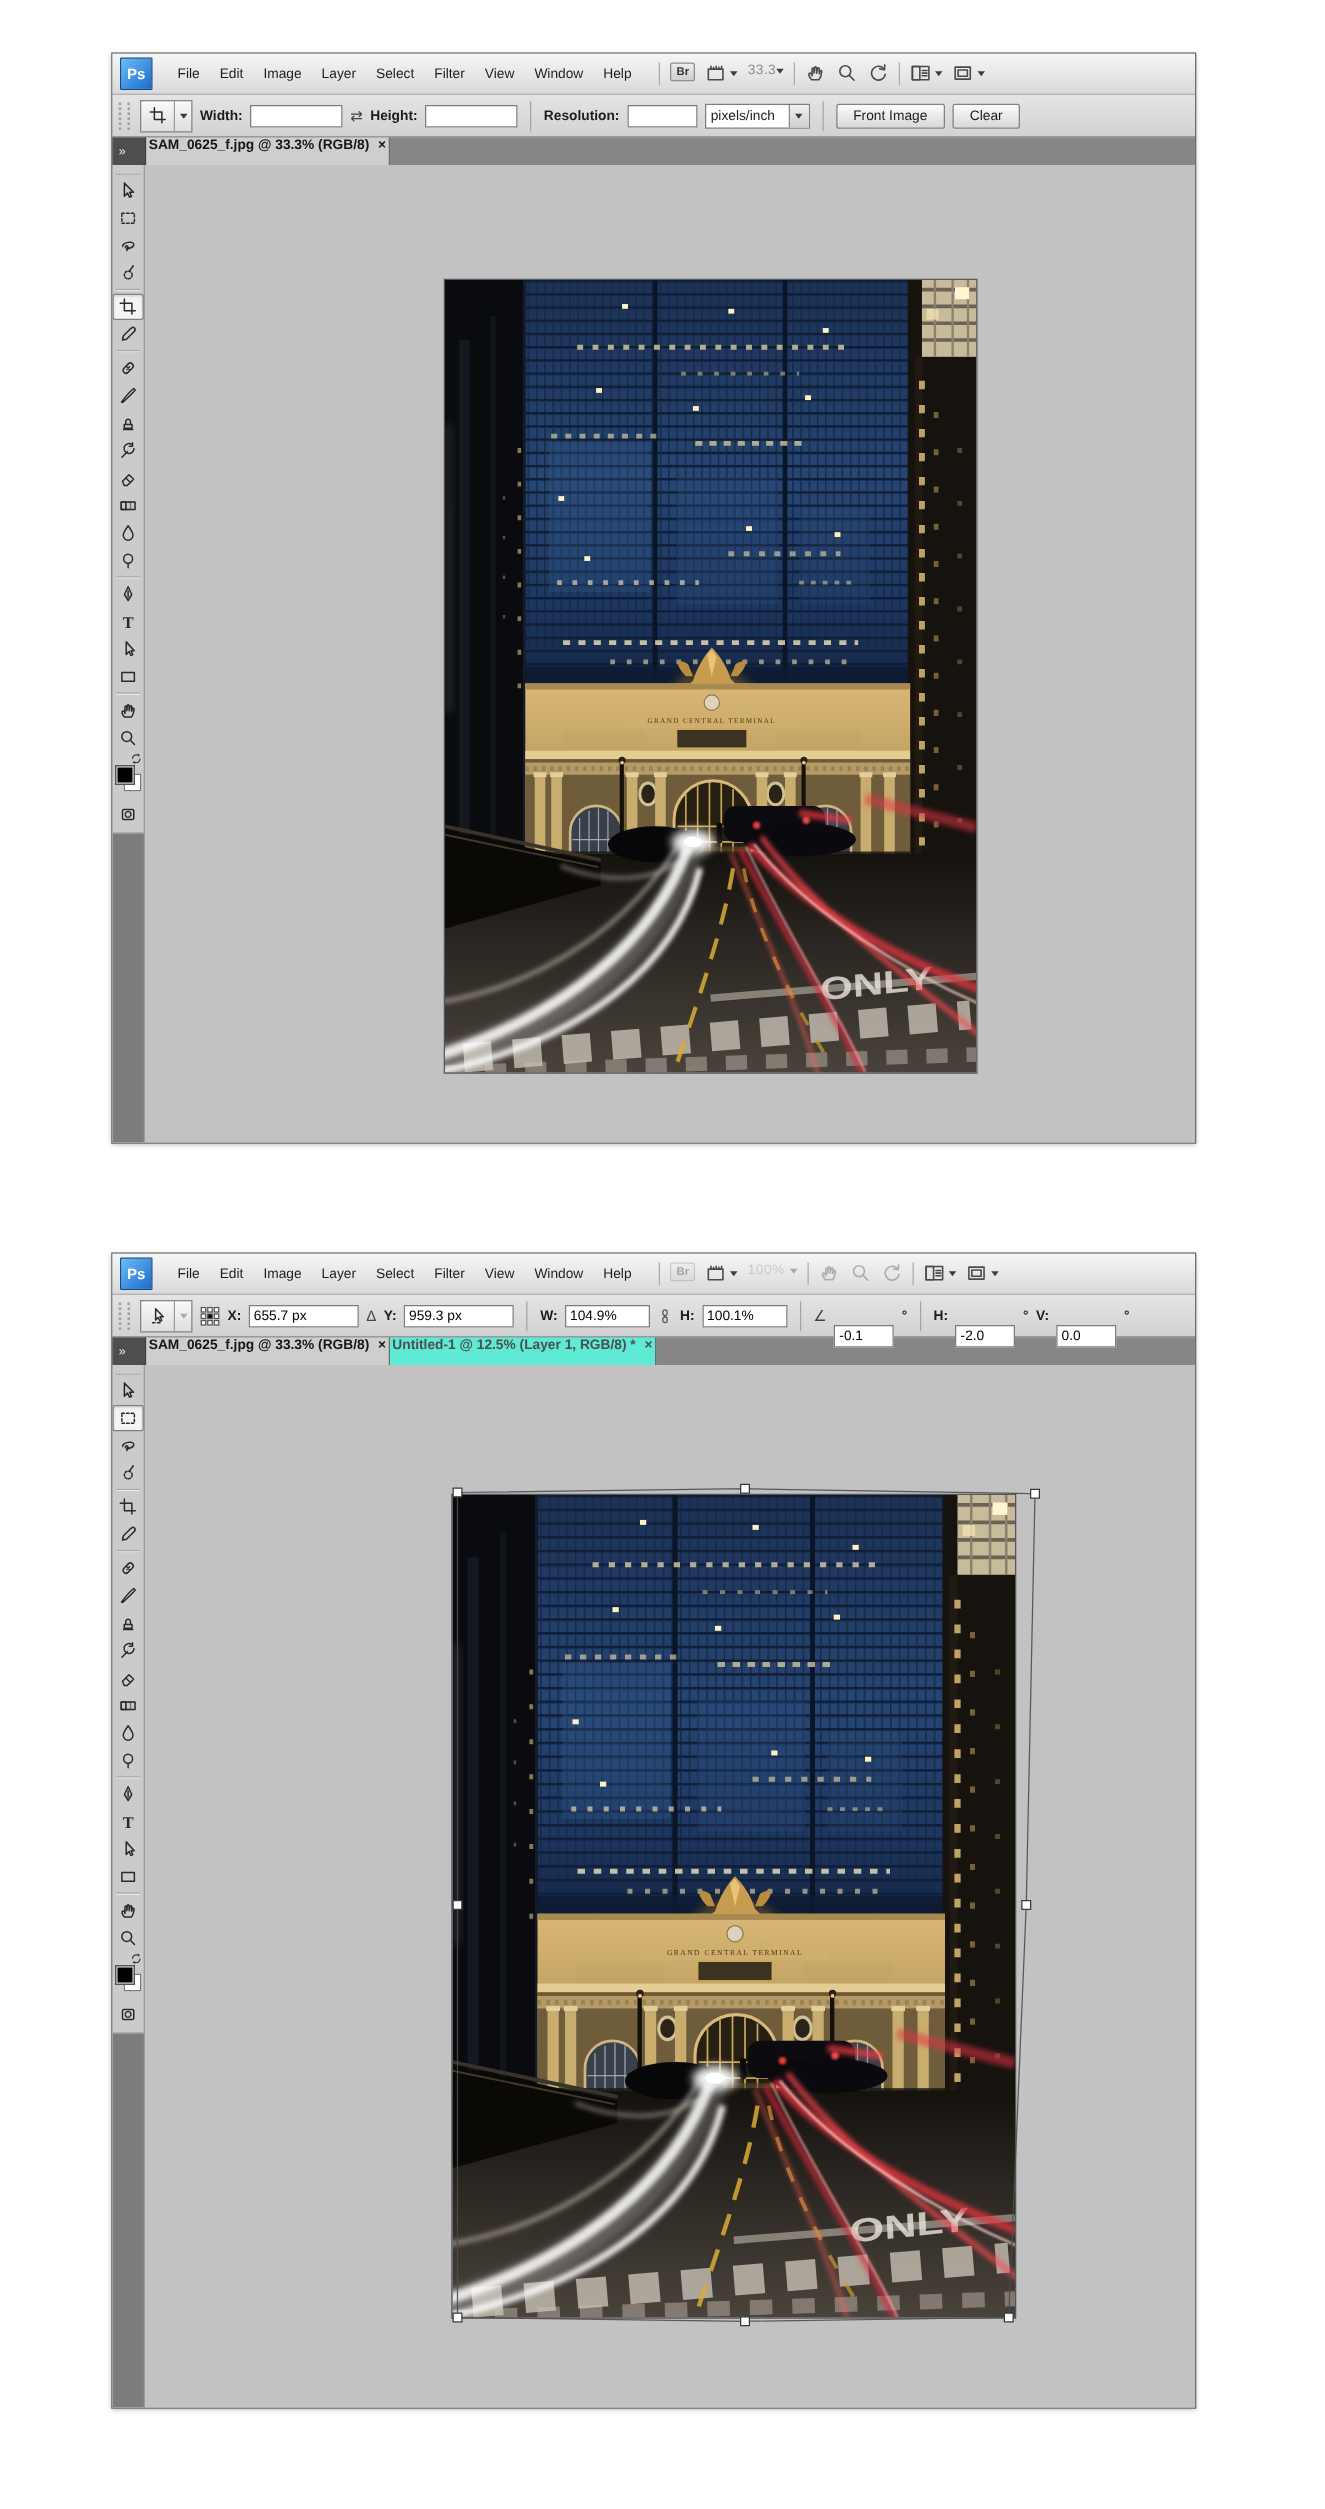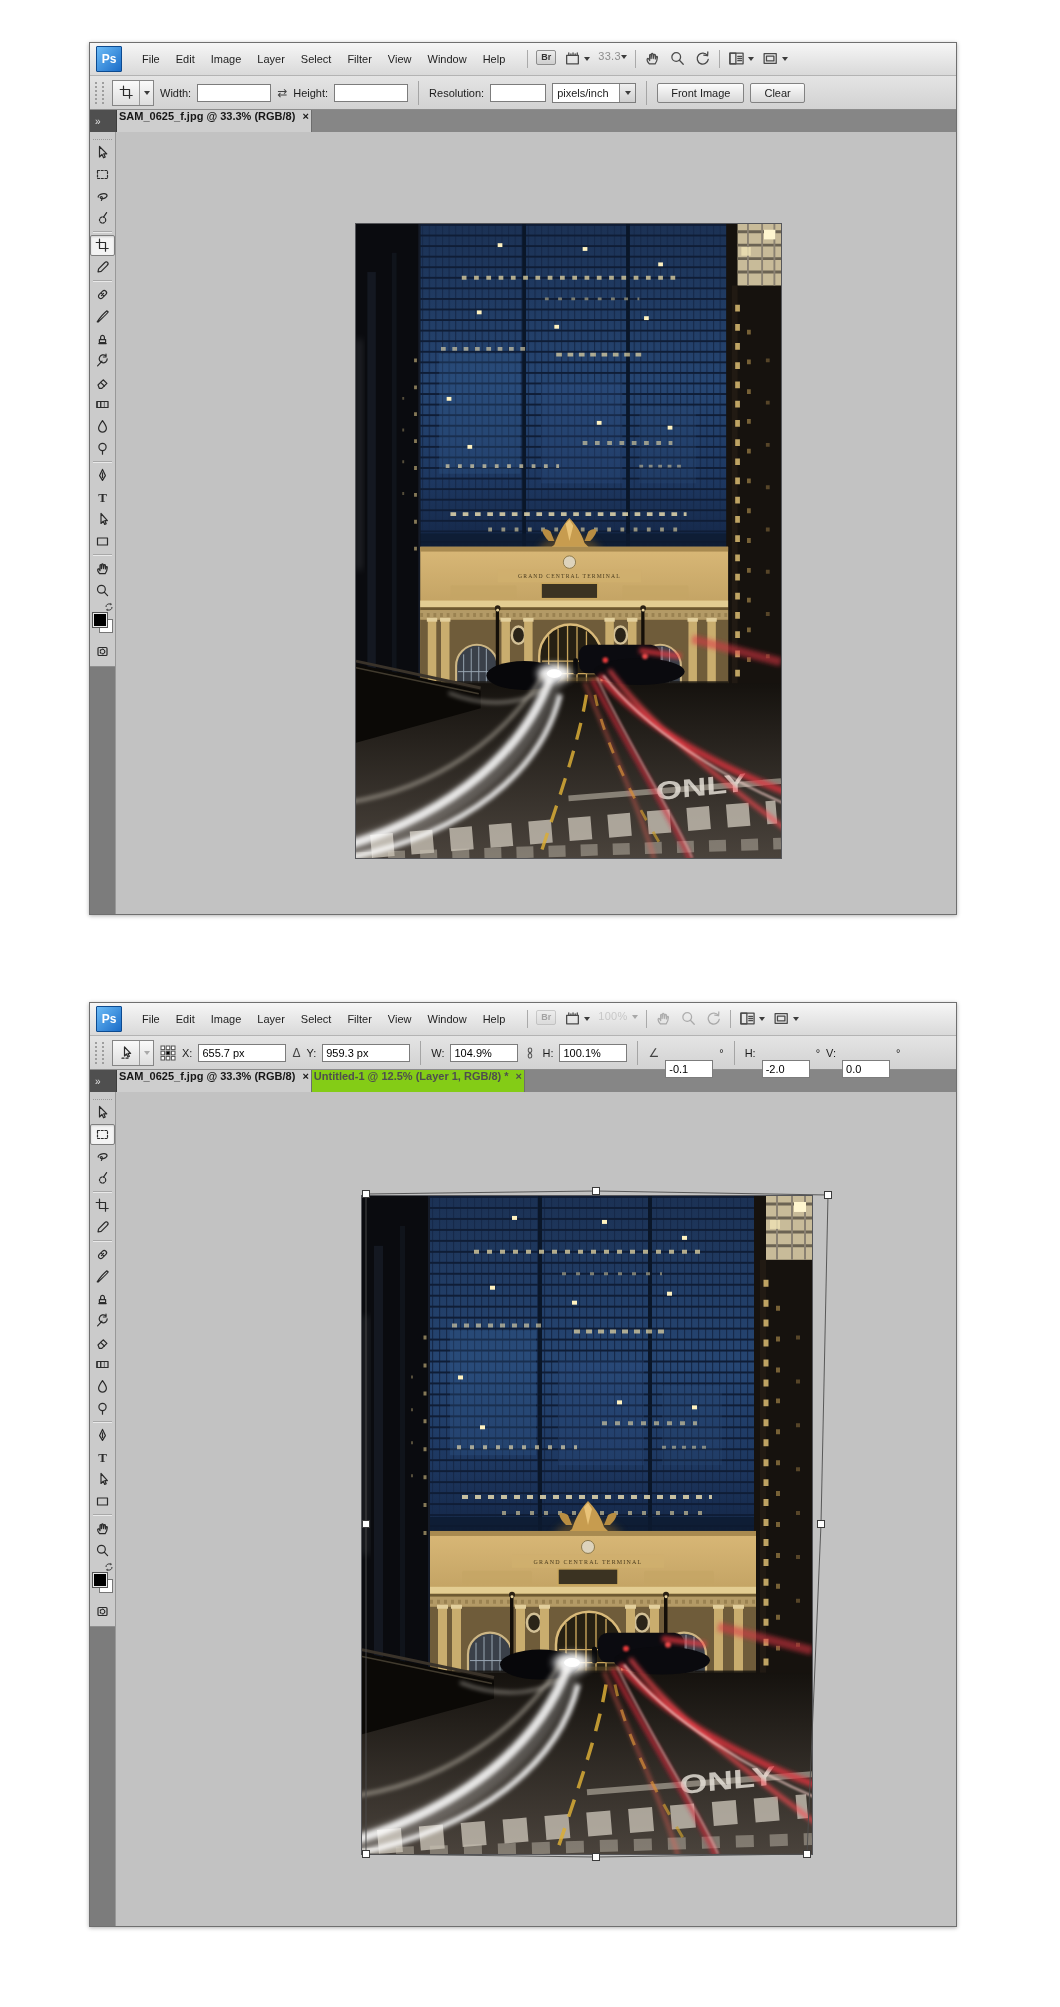--- a/index.html
+++ b/index.html
@@ -27,41 +27,41 @@
   .aicon path,.aicon rect,.aicon circle{stroke:#4a4a4a;stroke-width:1.2;fill:none;stroke-linecap:round;stroke-linejoin:round;}
   .dis{opacity:.38;}
 
   
   .optionsbar{height:33px;background:linear-gradient(#e4e4e4,#d2d2d2);border-bottom:1px solid #8c8c8c;
               display:flex;align-items:center;padding:0 5px;gap:6px;}
   .grip{width:5px;height:22px;border-left:2px dotted #9e9e9e;border-right:2px dotted #9e9e9e;margin-right:2px;}
   .toolpreset{display:flex;border:1px solid #858585;background:linear-gradient(#fafafa,#dedede);height:24px;align-items:center;}
   .toolpreset .tp-main{width:26px;display:flex;align-items:center;justify-content:center;border-right:1px solid #9a9a9a;height:100%;}
   .toolpreset .tp-arrow{width:13px;display:flex;align-items:center;justify-content:center;height:100%;}
-  .olabel{white-space:nowrap;color:#1c1c1c;}
+  .olabel{white-space:nowrap;color:#1c1c1c;font-weight:bold;}
   .fld{height:16px;border:1px solid #7c7c7c;background:#fff;font-family:"Liberation Sans",sans-serif;
        font-size:11px;padding:0 3px;box-sizing:content-box;}
   .w70{width:66px;} .w52{width:48px;} .w84{width:80px;} .w64{width:60px;} .w42{width:40px;margin-top:32px;}
   .uselect{display:flex;align-items:center;border:1px solid #7c7c7c;background:#fff;height:18px;}
   .uselect .uval{padding:0 4px;width:58px;}
   .uselect .ubtn{width:15px;height:100%;background:linear-gradient(#f0f0f0,#cfcfcf);border-left:1px solid #8a8a8a;
                  display:flex;align-items:center;justify-content:center;}
   .pbtn{border:1px solid #828282;border-radius:2px;background:linear-gradient(#fcfcfc,#d8d8d8);
         padding:3px 13px;font-size:11px;color:#1c1c1c;white-space:nowrap;}
   .osep{width:1px;height:24px;background:#a5a5a5;margin:0 4px;}
   .glyph{font-size:12px;color:#444;}
   .refpt,.chain{display:block;}
 
   
   .tabbar{height:23px;background:#868686;display:flex;align-items:stretch;border-bottom:1px solid #6d6d6d;}
   .dockhdr{width:27px;background:#4f4f4f;color:#e4e4e4;font-size:10px;display:flex;align-items:center;
            padding-left:5px;border-right:1px solid #3d3d3d;box-sizing:border-box;}
   .tab{display:flex;align-items:flex-start;gap:7px;padding:0 2px;font-weight:bold;border-right:1px solid #6d6d6d;white-space:nowrap;}
   .tab.active{background:#cecece;color:#161616;}
-  .tab.inactive{background:#84cc16;color:#4e4e4e;}
+  .tab.inactive{background:#5eead4;color:#4e4e4e;}
   .tab .tclose{font-weight:bold;font-size:11px;}
 
   
   .winbody{position:absolute;left:0;right:0;bottom:0;top:89px;background:#c2c2c2;overflow:hidden;}
   .dockcol{position:absolute;left:0;top:0;bottom:0;width:25px;background:#7c7c7c;border-right:1px solid #989898;}
   .toolbox{position:absolute;left:0;top:0;width:25px;background:#cbcbcb;border-bottom:1px solid #8f8f8f;padding-bottom:3px;}
   .tb-grip{height:7px;border-bottom:1px dotted #9a9a9a;margin:0 3px 2px 3px;}
   .tool{width:23px;height:19px;margin:1px auto;display:flex;align-items:center;justify-content:center;border:1px solid transparent;border-radius:2px;}
   .tool.selected{background:#f4f4f4;border:1px solid #7f7f7f;box-shadow:inset 0 1px 2px rgba(0,0,0,.15);}
   .tool-sep{height:1px;background:#a8a8a8;border-bottom:1px solid #e9e9e9;margin:2px 3px;}

